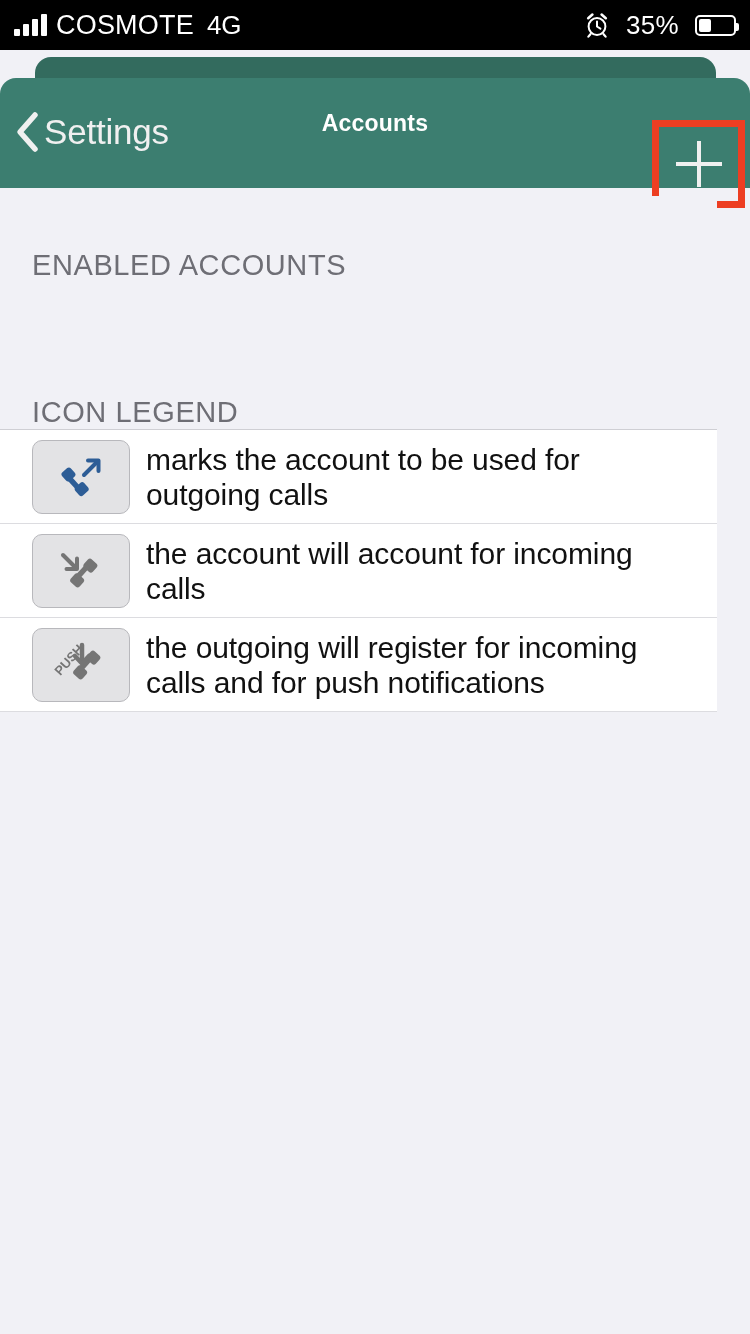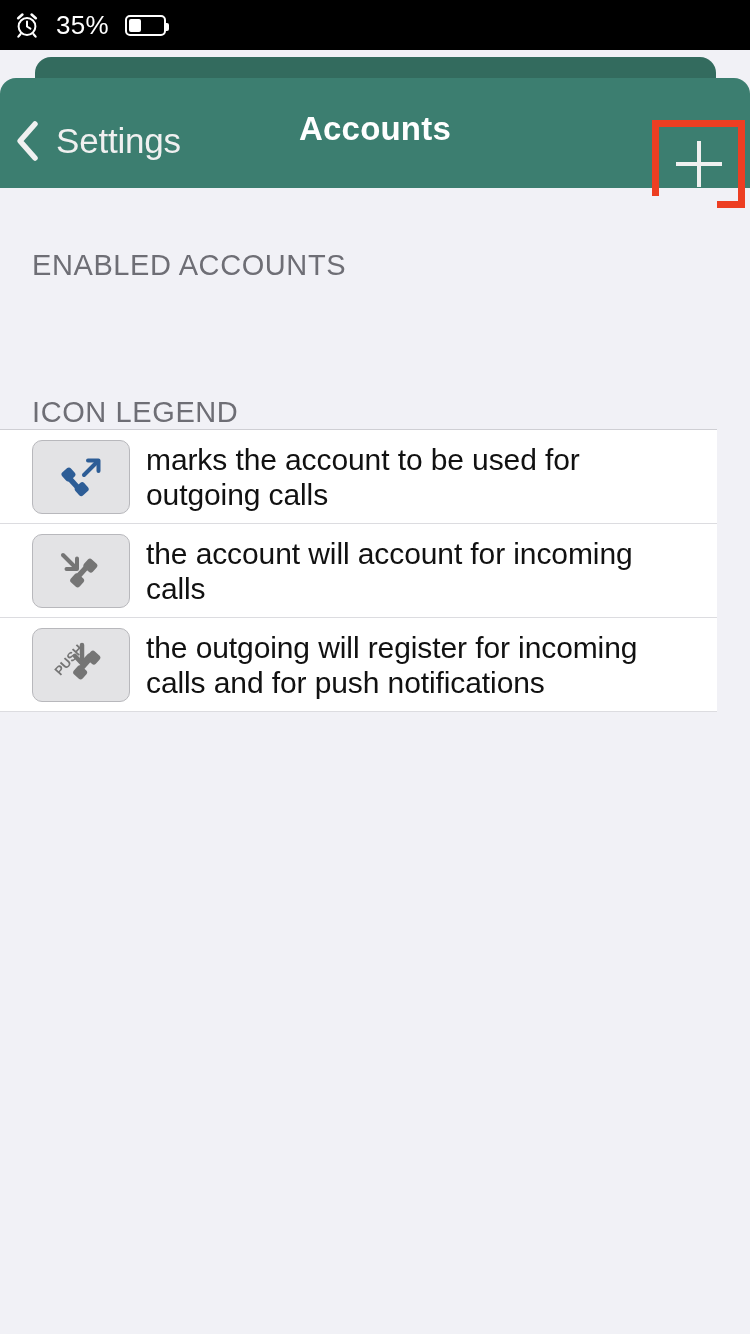--- a/index.html
+++ b/index.html
@@ -122,40 +122,39 @@
     height: 110px;
     background: #3c7e70;
     border-radius: 16px 16px 0 0;
   }
   #back-button {
     position: absolute;
     left: 14px;
     top: 32px;
     display: flex;
     align-items: center;
-    gap: 16px;
+    gap: 4px;
     color: #f2f2f2;
     cursor: pointer;
-    margin-top: 9px;
   }
   .chevron-left {
     display: block;
   }
   #back-label {
     font-size: 35px;
     color: #f0f0f0;
     letter-spacing: -0.2px;
   }
   #nav-title {
     position: absolute;
     left: 0;
     top: 32px;
     width: 750px;
     text-align: center;
-    font-size: 33px;
+    font-size: 23px;
     font-weight: bold;
     color: #ffffff;
     letter-spacing: 0.2px;
   }
   #add-highlight {
     position: absolute;
     left: 652px;
     top: 42px;
     width: 93px;
     height: 88px;
@@ -273,20 +272,30 @@
     font-weight: bold;
     fill: #757575;
   }
 </style>
 </head>
 <body>
 
 <div id="screen">
 
   <div id="status-bar">
+    <div class="status-left">
+      <span class="signal-bars">
+        <i></i>
+          <i></i>
+          <i></i>
+          <i></i>
+      </span>
+      <span class="carrier-name">COSMOTE</span>
+      <span class="network-type">4G</span>
+    </div>
     <div class="status-right">
       <svg class="alarm-icon" width="26" height="26" viewBox="0 0 26 26">
         <circle cx="13" cy="14.5" r="8.4" fill="none" stroke="#fff" stroke-width="2"></circle>
         <path d="M13 9.5 L13 14.5 L16.4 16.6" stroke="#fff" stroke-width="2" fill="none" stroke-linecap="round"></path>
         <path d="M4.2 6.2 L8.4 2.6" stroke="#fff" stroke-width="2.6" stroke-linecap="round"></path>
         <path d="M21.8 6.2 L17.6 2.6" stroke="#fff" stroke-width="2.6" stroke-linecap="round"></path>
         <path d="M6.4 22.2 L4.4 24.6" stroke="#fff" stroke-width="2.2" stroke-linecap="round"></path>
         <path d="M19.6 22.2 L21.6 24.6" stroke="#fff" stroke-width="2.2" stroke-linecap="round"></path>
       </svg>
       <span class="battery-pct">35%</span>

